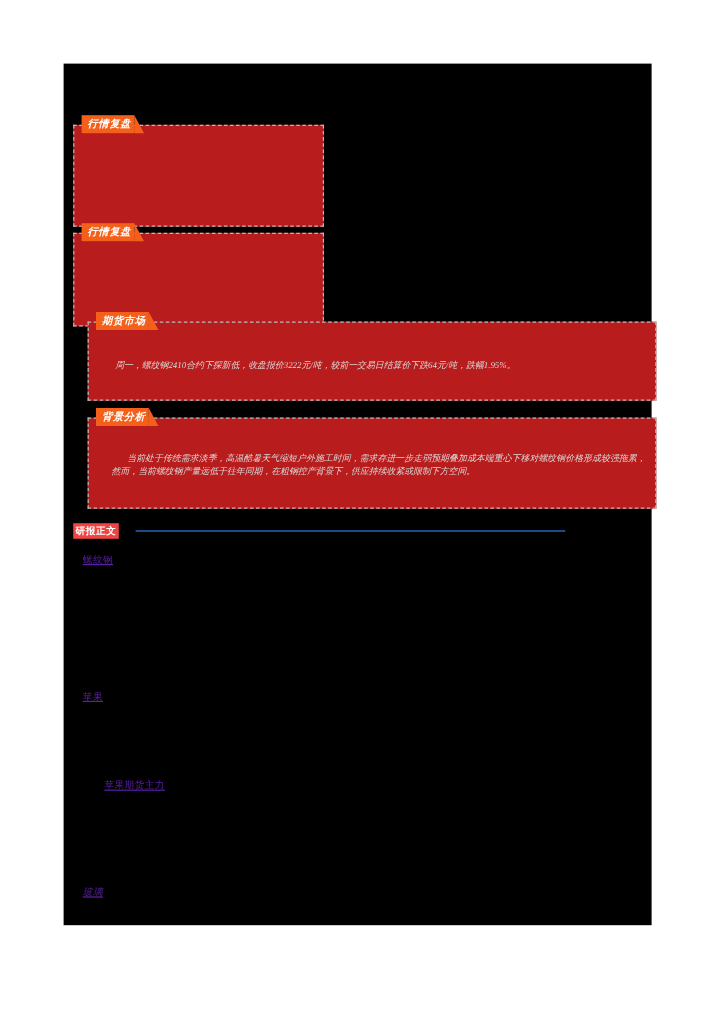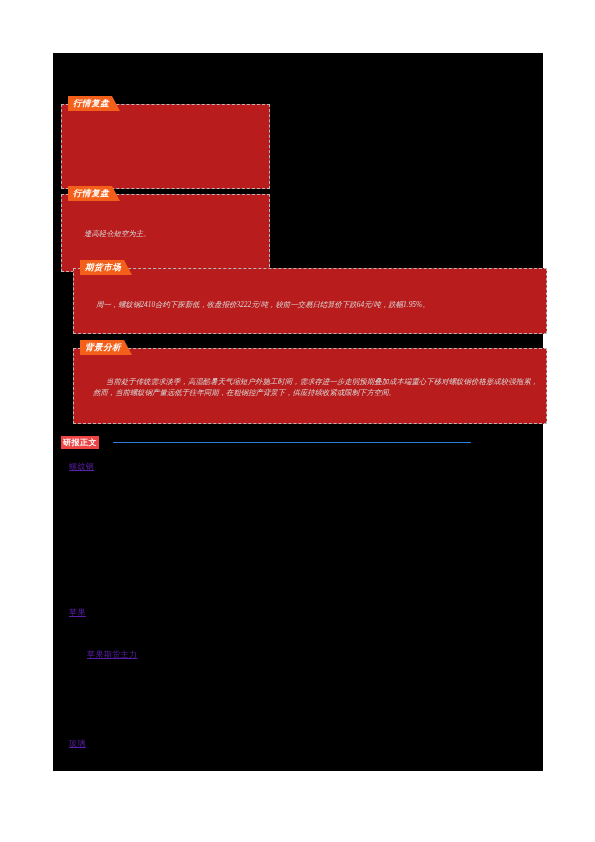--- a/index.html
+++ b/index.html
@@ -127,21 +127,20 @@
   <div class="card narrow" style="top:51px;height:85px;">
     <div class="ribbon">
       <span>行情复盘</span>
     </div>
   </div>
 
   <div class="card narrow" style="top:141px;height:78px;">
     <div class="ribbon">
       <span>行情复盘</span>
     </div>
-    <div class="card-body indent" style="top:33px;">逢高轻仓短空为主。</div>
   </div>
 
   <div class="card wide" style="top:215px;height:66px;">
     <div class="ribbon">
       <span>期货市场</span>
     </div>
     <div class="card-body indent" style="top:30px;">周一，螺纹钢2410合约下探新低，收盘报价3222元/吨，较前一交易日结算价下跌64元/吨，跌幅1.95%。</div>
   </div>
 
   <div class="card wide" style="top:295px;height:76px;">
@@ -151,19 +150,19 @@
     <div class="card-body indent" style="top:27px;margin-left:10px;">当前处于传统需求淡季，高温酷暑天气缩短户外施工时间，需求存进一步走弱预期叠加成本端重心下移对螺纹钢价格形成较强拖累，然而，当前螺纹钢产量远低于往年同期，在粗钢控产背景下，供应持续收紧或限制下方空间。</div>
   </div>
 
   <div id="body-heading">
     <span class="hd-tag">研报正文</span>
     <span class="hd-rule"></span>
   </div>
 
   <a class="doclink" href="#" style="left:16px;top:408px;">螺纹钢</a>
 
-  <a class="doclink" href="#" style="left:16px;top:554px;">苹果</a>
+  <a class="doclink" href="#" style="left:16px;top:522px;">苹果</a>
 
   <a class="doclink" href="#" style="left:34px;top:596px;">苹果期货主力</a>
 
-  <a class="doclink" href="#" style="left:16px;top:685px;">玻璃</a>
+  <a class="doclink" href="#" style="left:16px;top:685px;font-style:italic;">玻璃</a>
 
 </div>
 
 </body></html>

